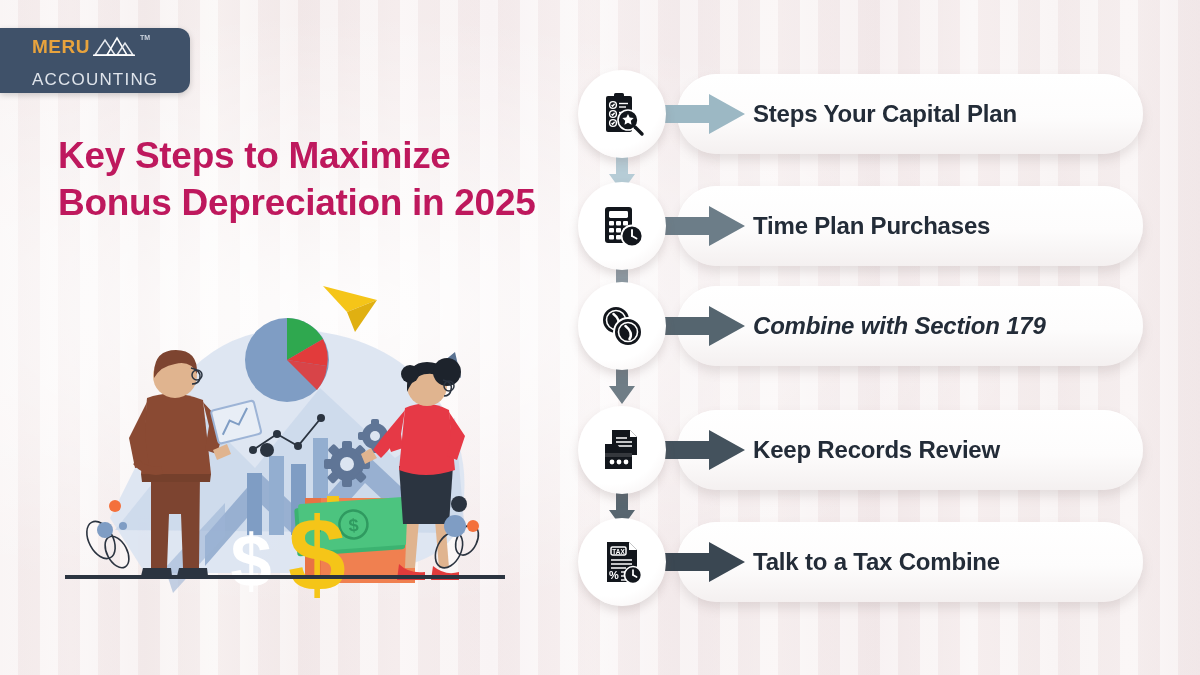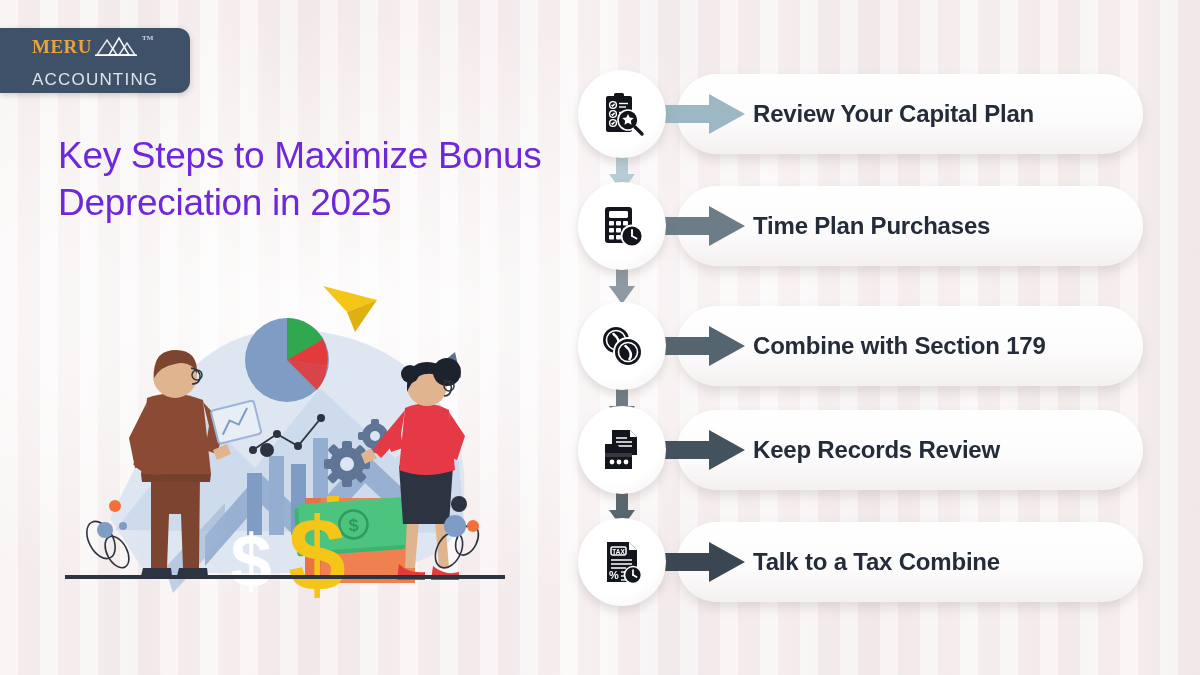--- a/index.html
+++ b/index.html
@@ -34,30 +34,30 @@
   
   #logo-box {
     position:absolute; left:0px; top:28px;
     width:190px; height:65px;
     background:#3f5169;
     border-radius:0 12px 12px 0;
     box-shadow:0 2px 6px rgba(0,0,0,.18);
     display:flex; flex-direction:column;
     justify-content:center; padding-left:32px;
   }
-  #logo-row1 { display:flex; align-items:flex-end; gap:3px; height:22px;font-family:Liberation Serif, serif; }
+  #logo-row1 { display:flex; align-items:flex-end; gap:3px; height:22px; }
   .logo-meru { color:#e8a33d; font-size:19px; font-weight:bold; letter-spacing:.5px; line-height:1; }
   .logo-tm { color:#cfd6e0; font-size:7px; font-weight:bold; align-self:flex-start; margin-left:2px; }
   .logo-acc { color:#dfe4eb; font-size:17px; letter-spacing:1.2px; line-height:1; margin-top:15px; }
 
   
   #headline {
     position:absolute; left:58px; top:133px; width:500px;
-    font-size:37px; font-weight:normal; line-height:1.27;
-    color:#6d28d9; letter-spacing:-0.3px;
+    font-size:37px; font-weight:bold; line-height:1.27;
+    color:#be185d; letter-spacing:-0.3px;
   }
 
   
   #illus { position:absolute; left:55px; top:268px; width:460px; height:330px; }
   #illus svg { display:block; width:100%; height:100%; }
 
   
   #steps { position:absolute; left:573px; top:66px; width:570px; height:552px; }
   .step { position:absolute; left:0; width:570px; height:96px; }
   .card {
@@ -258,21 +258,21 @@
             <path d="M12.6 32 l1 1.2 l2-2.4"></path>
           <line x1="20" y1="12.5" x2="29" y2="12.5"></line>
             <line x1="20" y1="16" x2="27" y2="16"></line>
           <line x1="20" y1="21.5" x2="27" y2="21.5"></line>
         </g>
         <circle cx="29" cy="29" r="10" fill="#12161c" stroke="#ffffff" stroke-width="1.6"></circle>
         <path d="M29 23 l1.7 3.6 l4 .5 l-2.9 2.7 .7 3.9 l-3.5-1.9 l-3.5 1.9 .7-3.9 l-2.9-2.7 4-.5 Z" fill="#ffffff"></path>
         <line x1="36" y1="36" x2="43" y2="43" stroke="#12161c" stroke-width="3.4" stroke-linecap="round"></line>
       </svg>
     </div>
-    <div class="step-label">Review Your Capital Plan</div>
+    <div class="step-label">Steps Your Capital Plan</div>
     <div class="connector" style="top:88px;">
       <svg viewBox="0 0 28 40">
           <path d="M8 0 L20 0 L20 20 L27 20 L14 38 L1 20 L8 20 Z" fill="#b6ccd6"></path>
         </svg>
     </div>
   </div>
 
   <div class="step" style="top:112px;">
     <div class="card"></div>
     <div class="arrow">
@@ -303,21 +303,21 @@
       </svg>
     </div>
     <div class="step-label">Time Plan Purchases</div>
     <div class="connector" style="top:88px;">
       <svg viewBox="0 0 28 40">
           <path d="M8 0 L20 0 L20 20 L27 20 L14 38 L1 20 L8 20 Z" fill="#8d9aa3"></path>
         </svg>
     </div>
   </div>
 
-  <div class="step" style="top:232px;">
+  <div class="step" style="top:212px;font-style:italic;">
     <div class="card"></div>
     <div class="arrow">
       <svg viewBox="0 0 96 44">
           <path d="M0 13 L58 13 L58 2 L94 22 L58 42 L58 31 L0 31 Z" fill="#55656f"></path>
         </svg>
     </div>
     <div class="icon-circle">
       <svg viewBox="0 0 46 46">
         <circle cx="17" cy="17" r="14" fill="#12161c" stroke="#ffffff" stroke-width="2"></circle>
         <circle cx="17" cy="17" r="9.5" fill="none" stroke="#ffffff" stroke-width="1.6"></circle>

